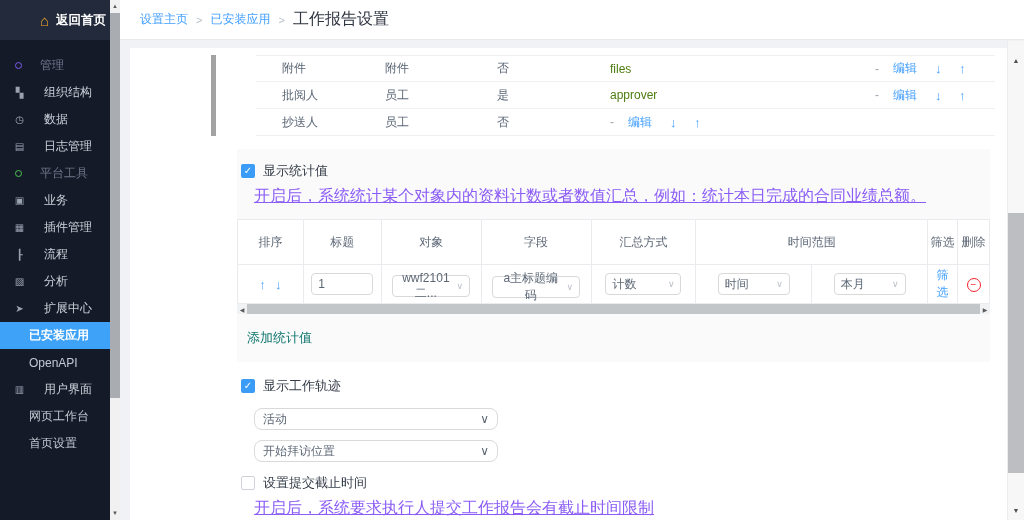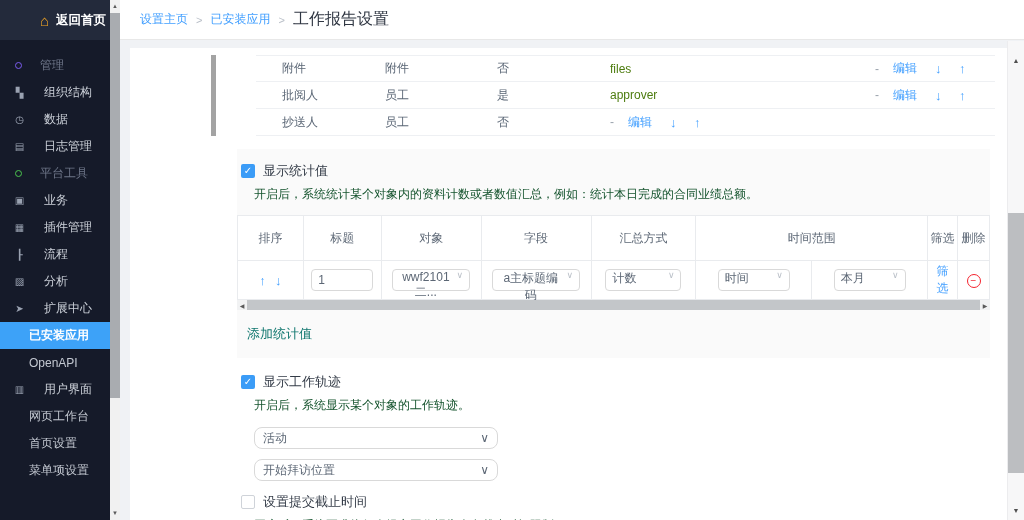--- a/index.html
+++ b/index.html
@@ -46,31 +46,31 @@
   .cdash{width:18px; color:#9aa3ad}
   .cedit{width:42px; color:#409eff; cursor:pointer}
   .car{width:24px; color:#409eff; cursor:pointer; font-size:13px}
 
   
   .stats-panel { margin-left:26px; margin-top:13px; width:753px; background:#fafafa; padding-top:13px; }
   .chk-row { display:flex; align-items:center; gap:8px; font-size:13px; color:#333b47; padding-left:4px; }
   .cbx { width:14px; height:14px; background:#3b9cf7; border-radius:2px; color:#fff;
     font-size:10px; line-height:14px; text-align:center; cursor:pointer; flex:none; }
   .cbx-un { background:#fff; border:1px solid #cfd3d9; color:transparent; }
-  .chk-desc { font-size:12px; color:#14532d; margin:6px 0 0 17px; }
+  .chk-desc { font-size:16px; color:#8b5cf6; margin:6px 0 0 17px;text-decoration:underline; }
 
   table.stats { margin-top:12px; width:753px; border-collapse:collapse; background:#fff; }
   table.stats th, table.stats td { border:1px solid #e9ebee; text-align:center;
     font-size:12px; color:#5c6775; font-weight:normal; }
   table.stats th { height:45px; line-height:1.4; }
   table.stats td { height:39px; }
   .sort-ar { color:#409eff; font-size:13px; margin:0 3px; cursor:pointer; }
   .inp { width:62px; height:22px; border:1px solid #d9d9d9; border-radius:4px;
     padding:0 6px; font-size:12px; color:#5c6775; font-family:inherit; }
-  .sel { display:inline-flex; align-items:flex-start; justify-content:space-between;
+  .sel { display:inline-flex; align-items:center; justify-content:space-between;
     border:1px solid #d9d9d9; border-radius:4px; height:22px; padding:0 6px;
     font-size:12px; color:#5c6775; background:#fff; cursor:pointer; }
   .sel .chev { color:#b9bfc7; font-size:9px; margin-left:4px; }
   .w78{width:78px}.w88{width:88px}.w76{width:76px}.w72{width:72px}
   .filter-link { color:#409eff; font-size:12px; line-height:1.4; cursor:pointer; display:inline-block; width:14px; }
   .del-btn { display:inline-block; width:14px; height:14px; border:1px solid #f5222d;
     border-radius:50%; color:#f5222d; font-size:10px; line-height:12px; cursor:pointer; }
 
   .hscroll { width:753px; height:10px; background:#f1f2f3; display:flex; align-items:center; }
   .hscroll .tri { width:10px; text-align:center; font-size:6px; color:#5a5a5a; }
@@ -148,23 +148,20 @@
       </div>
       <div class="s-item">
         <span class="ic">▥</span>
         <span>用户界面</span>
       </div>
       <div class="s-item s-sub">
         <span>网页工作台</span>
       </div>
       <div class="s-item s-sub">
         <span>首页设置</span>
-      </div>
-      <div class="s-item s-sub">
-        <span>菜单项设置</span>
       </div>
     </nav>
     <div class="side-scroll">
       <span class="tri" style="top:3px">▲</span>
       <div class="side-thumb"></div>
       <span class="tri" style="bottom:4px">▼</span>
     </div>
   </aside>
 
   <div class="main">
@@ -293,21 +290,20 @@
           <div class="add-row">
             <span class="add-link">添加统计值</span>
           </div>
         </div>
 
         <div class="section">
           <div class="chk-row" style="padding-left:4px">
             <span class="cbx">✓</span>
             <span>显示工作轨迹</span>
           </div>
-          <div class="chk-desc">开启后，系统显示某个对象的工作轨迹。</div>
           <div class="big-sel">
             <span>活动</span>
             <span class="chev">∨</span>
           </div>
           <div class="big-sel">
             <span>开始拜访位置</span>
             <span class="chev">∨</span>
           </div>
         </div>
 

